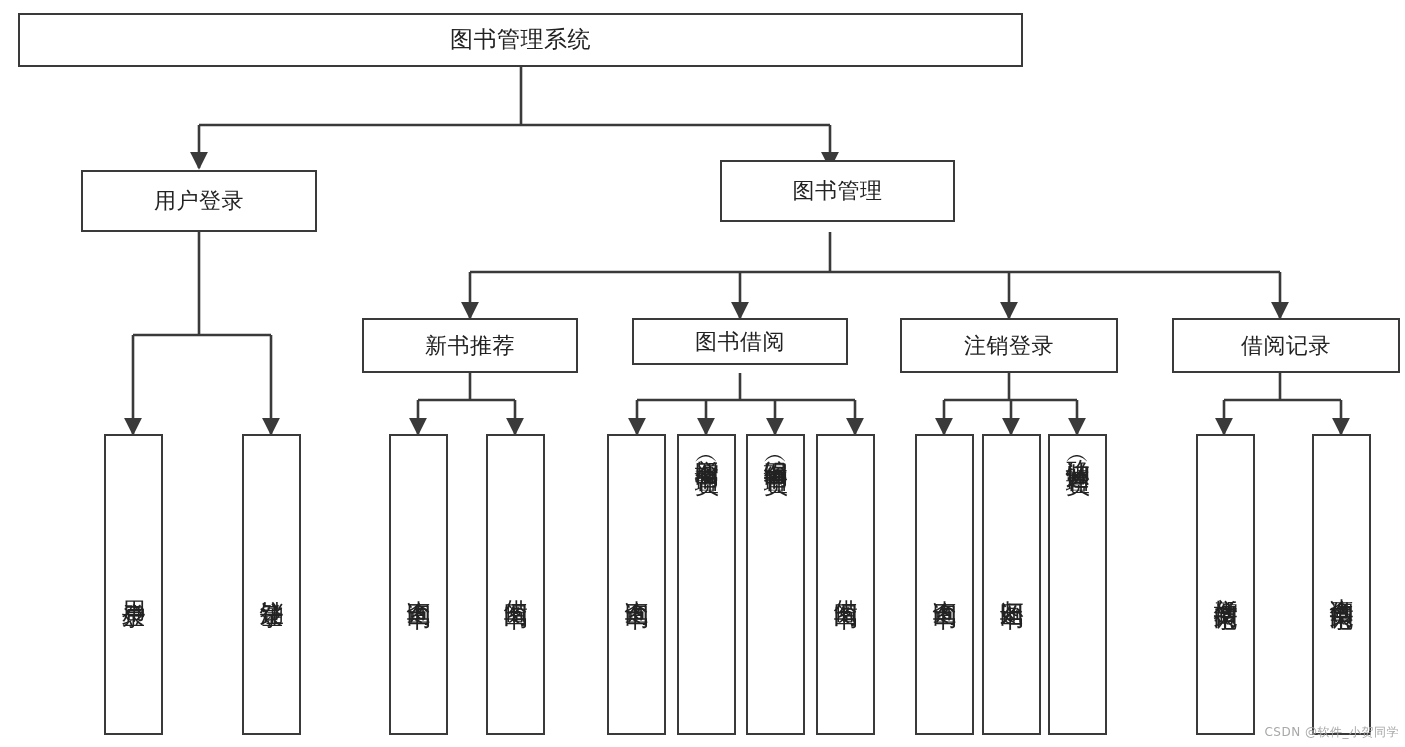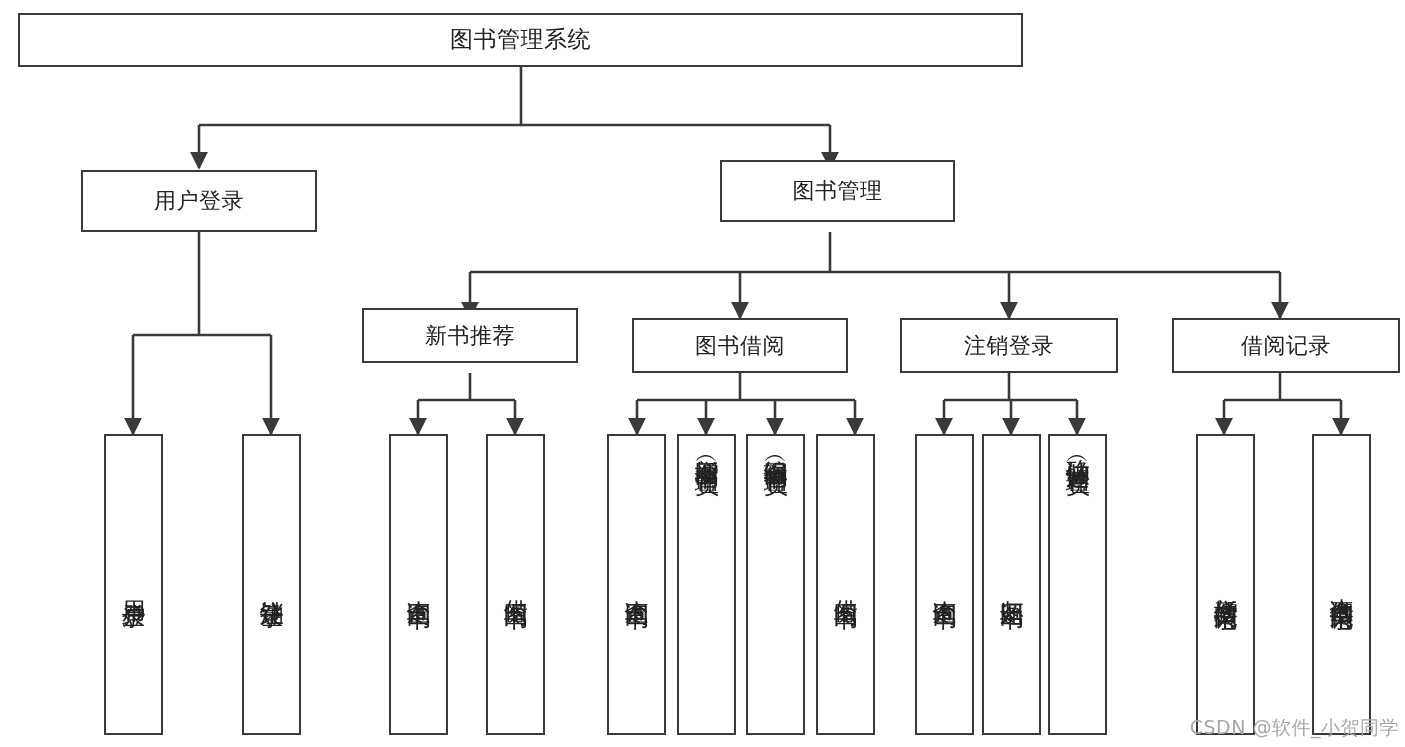--- a/index.html
+++ b/index.html
@@ -64,21 +64,21 @@
     white-space: nowrap;
   }
   .node.v.mid {
     align-items: center;
     padding-top: 0;
   }
   .watermark {
     position: absolute;
     right: 6px;
     bottom: 6px;
-    font-size: 19px;
+    font-size: 12px;
     color: #a8a8a8;
     z-index: 5;
     white-space: nowrap;
     letter-spacing: 0.5px;
   }
 </style>
 </head>
 <body>
 
 <div id="canvas">
@@ -139,24 +139,24 @@
     <span class="label">图书管理系统</span>
   </div>
 
   <div class="node h" style="left:81px; top:170px; width:236px; height:62px;">
     <span class="label">用户登录</span>
   </div>
   <div class="node h" style="left:712px; top:160px; width:235px; height:62px;margin-left:8px;">
     <span class="label">图书管理</span>
   </div>
 
-  <div class="node h" style="left:362px; top:308px; width:216px; height:55px;">
+  <div class="node h" style="left:362px; top:318px; width:216px; height:55px;">
     <span class="label">新书推荐</span>
   </div>
-  <div class="node h" style="left:632px; top:318px; width:216px; height:55px;">
+  <div class="node h" style="left:632px; top:318px; width:216px; height:47px;">
     <span class="label">图书借阅</span>
   </div>
   <div class="node h" style="left:900px; top:318px; width:218px; height:55px;">
     <span class="label">注销登录</span>
   </div>
   <div class="node h" style="left:1172px; top:318px; width:228px; height:55px;">
     <span class="label">借阅记录</span>
   </div>
 
   <div class="node v mid" style="left:104px; top:434px; width:59px; height:301px;">

